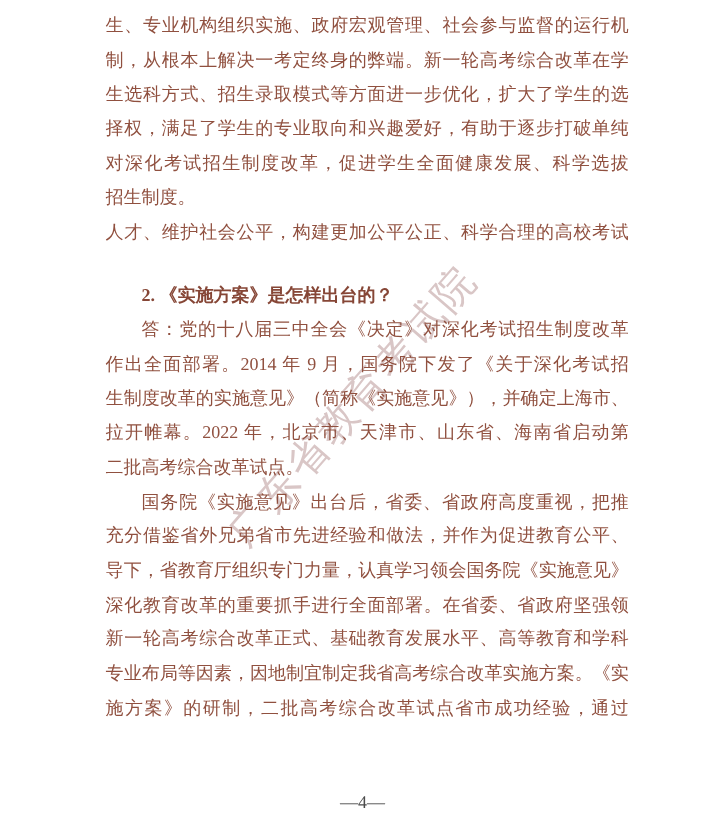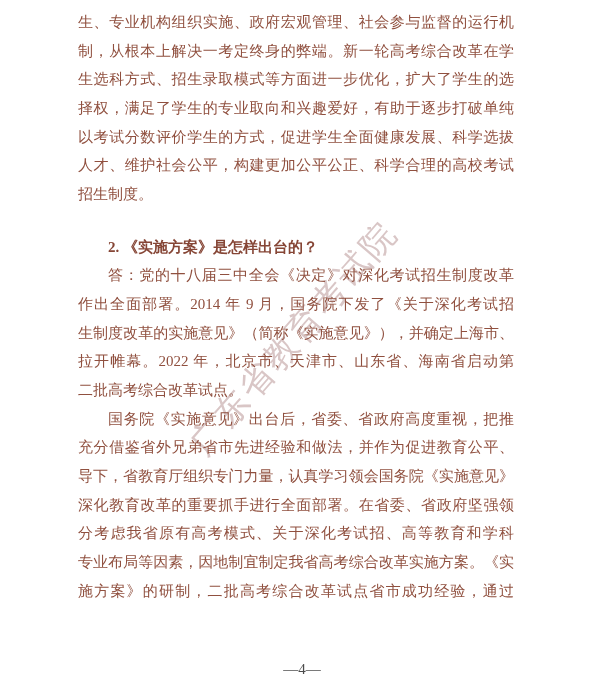--- a/index.html
+++ b/index.html
@@ -24,21 +24,21 @@
     font-size: 34px;
     letter-spacing: 3px;
     color: #d9c6c6;
     white-space: nowrap;
     z-index: 0;
     font-family: "Liberation Sans", sans-serif;
     user-select: none;
   }
   .text-block {
     position: absolute;
-    left: 78px;
+    left: 88px;
     top: 8px;
     width: 436px;
     z-index: 1;
     color: #90503f;
     font-size: 15px;
   }
   .line {
     height: 28.68px;
     line-height: 28.68px;
     text-align: justify;
@@ -73,32 +73,32 @@
 <body>
 
 <div class="page">
   <div class="watermark">广东省教育考试院</div>
 
   <div class="text-block">
       <div class="line full">生、专业机构组织实施、政府宏观管理、社会参与监督的运行机</div>
       <div class="line full">制，从根本上解决一考定终身的弊端。新一轮高考综合改革在学</div>
       <div class="line full">生选科方式、招生录取模式等方面进一步优化，扩大了学生的选</div>
       <div class="line full">择权，满足了学生的专业取向和兴趣爱好，有助于逐步打破单纯</div>
-      <div class="line full">以考试分数评价学生的方式，促进学生全面健康发展、科学选拔</div>
+      <div class="line full">对深化考试招生制度改革，促进学生全面健康发展、科学选拔</div>
+      <div class="line">招生制度。</div>
       <div class="line full">人才、维护社会公平，构建更加公平公正、科学合理的高校考试</div>
-      <div class="line">招生制度。</div>
       <div class="line ind bold">2. 《实施方案》是怎样出台的？</div>
       <div class="line full ind">答：党的十八届三中全会《决定》对深化考试招生制度改革</div>
       <div class="line full">作出全面部署。2014 年 9 月，国务院下发了《关于深化考试招</div>
       <div class="line full">生制度改革的实施意见》（简称《实施意见》），并确定上海市、</div>
       <div class="line full">拉开帷幕。2022 年，北京市、天津市、山东省、海南省启动第</div>
       <div class="line">二批高考综合改革试点。</div>
       <div class="line full ind">国务院《实施意见》出台后，省委、省政府高度重视，把推</div>
       <div class="line full">充分借鉴省外兄弟省市先进经验和做法，并作为促进教育公平、</div>
       <div class="line full">导下，省教育厅组织专门力量，认真学习领会国务院《实施意见》</div>
       <div class="line full">深化教育改革的重要抓手进行全面部署。在省委、省政府坚强领</div>
-      <div class="line full">分考虑我省原有高考模式、关于深化考试招、高等教育和学科</div>
+      <div class="line full">新一轮高考综合改革正式、基础教育发展水平、高等教育和学科</div>
       <div class="line full">专业布局等因素，因地制宜制定我省高考综合改革实施方案。《实</div>
       <div class="line full">施方案》的研制，二批高考综合改革试点省市成功经验，通过</div>
     </div>
 
   <div class="page-number">—4—</div>
 </div>
 
 </body></html>

